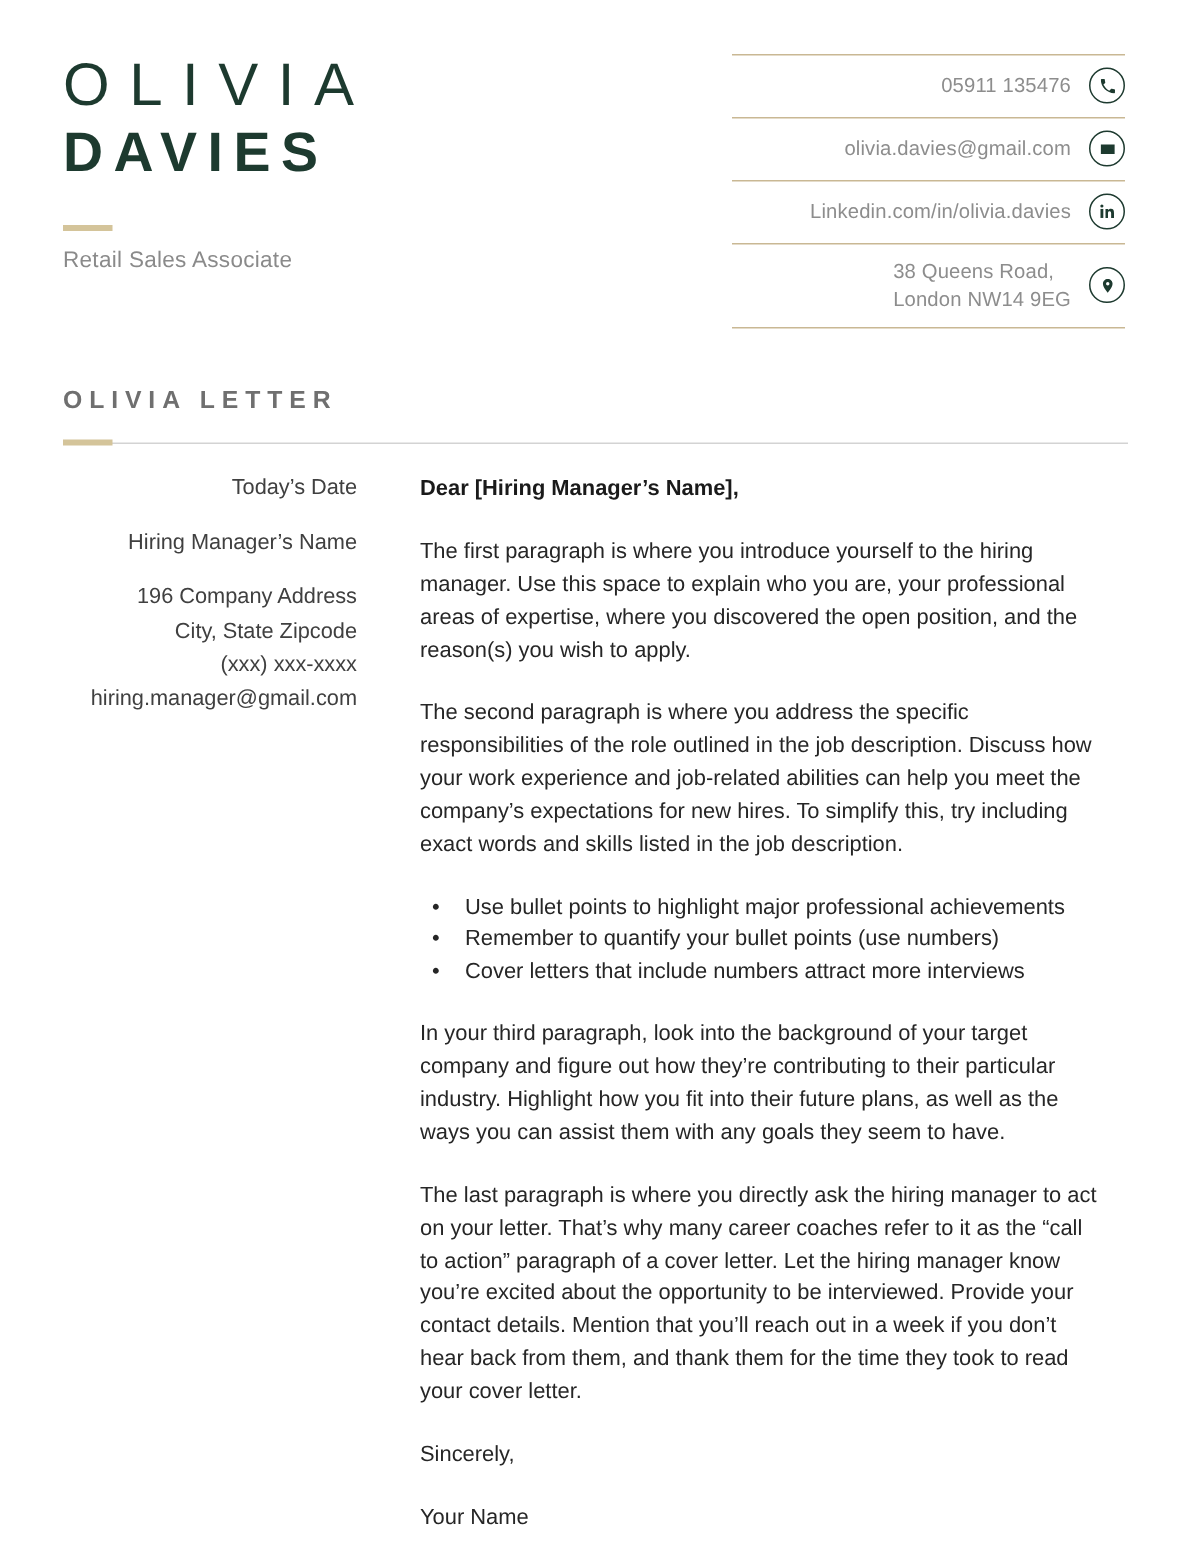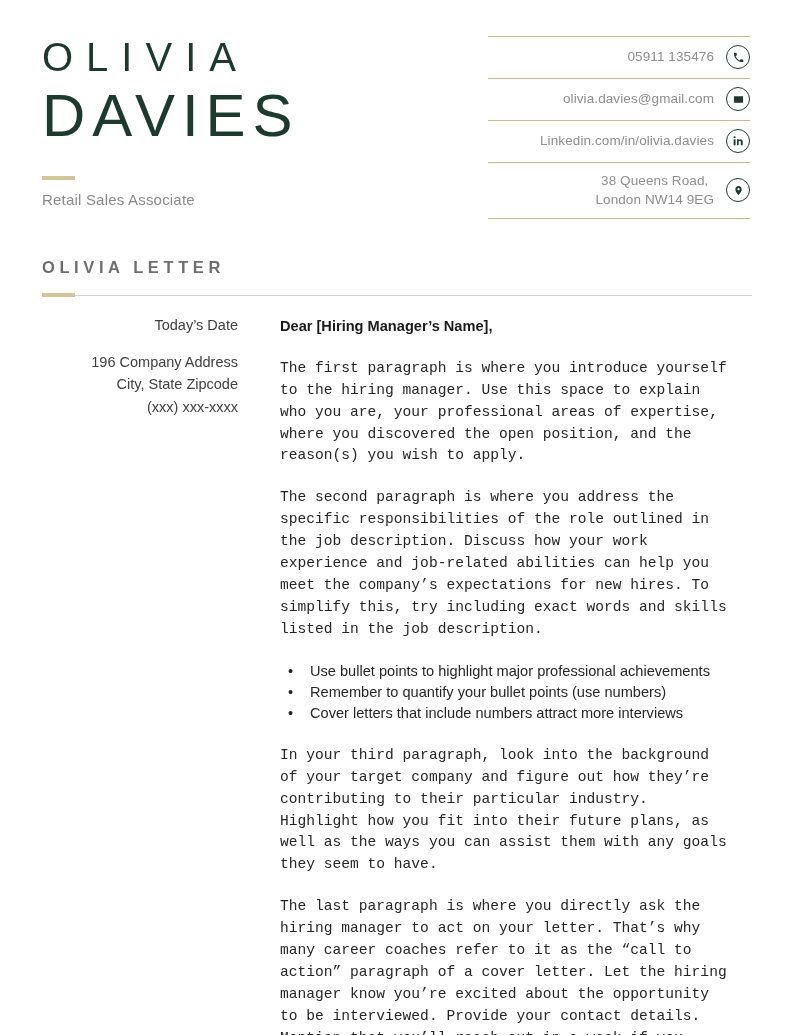--- a/index.html
+++ b/index.html
@@ -39,22 +39,22 @@
   }
   .name-first {
     font-size: 40px;
     font-weight: 300;
     letter-spacing: 13px;
     color: #1d3a2f;
     line-height: 1.08;
     white-space: nowrap;
   }
   .name-last {
-    font-size: 60px;
-    font-weight: 400;
+    font-size: 37px;
+    font-weight: 700;
     letter-spacing: 7px;
     color: #1d3a2f;
     line-height: 1.15;
     margin-top: 2px;
     white-space: nowrap;
   }
   .accent-bar-small {
     width: 33px;
     height: 4px;
     background: #d4c49a;
@@ -83,21 +83,21 @@
   .contact-row {
     display: flex;
     align-items: center;
     justify-content: flex-end;
     padding: 8px 0 9px 0;
     min-height: 22px;
   }
   .contact-text {
     font-size: 13.5px;
     color: #8d8d8d;
-    text-align: center;
+    text-align: left;
     line-height: 1.42;
     padding-right: 12px;
     letter-spacing: 0.1px;
   }
   .contact-icon {
     flex: 0 0 auto;
     width: 22px;
     height: 22px;
     border: 1.4px solid #1d3a2f;
     border-radius: 50%;
@@ -176,21 +176,20 @@
   }
   .salutation {
     font-weight: 700;
     color: #1a1a1a;
     margin-bottom: 20px;
     font-size: 14.6px;
   }
   .para {
     margin-bottom: 20px;
     text-align: left;
-    font-family: Liberation Mono, monospace;
   }
   .bullets {
     list-style: none;
     margin: 0 0 20px 0;
     padding: 0;
   }
   .bullets li {
     display: flex;
     align-items: baseline;
     line-height: 1.47;
@@ -275,24 +274,26 @@
     <div class="section-divider">
       <div class="thin"></div>
       <div class="thick"></div>
     </div>
   </div>
 
   <div class="letter">
 
     <div class="recipient">
       <div class="line">Today’s Date</div>
+      <div class="line">Hiring Manager’s Name</div>
       <div class="block">
         <div class="line">196 Company Address</div>
         <div class="line">City, State Zipcode</div>
         <div class="line">(xxx) xxx-xxxx</div>
+        <div class="line">hiring.manager@gmail.com</div>
       </div>
     </div>
 
     <div class="body">
       <div class="salutation">Dear [Hiring Manager’s Name],</div>
       <div class="para">The first paragraph is where you introduce yourself to the hiring manager. Use this space to explain who you are, your professional areas of expertise, where you discovered the open position, and the reason(s) you wish to apply.</div>
       <div class="para">The second paragraph is where you address the specific responsibilities of the role outlined in the job description. Discuss how your work experience and job-related abilities can help you meet the company’s expectations for new hires. To simplify this, try including exact words and skills listed in the job description.</div>
 
       <ul class="bullets">
         <li>

